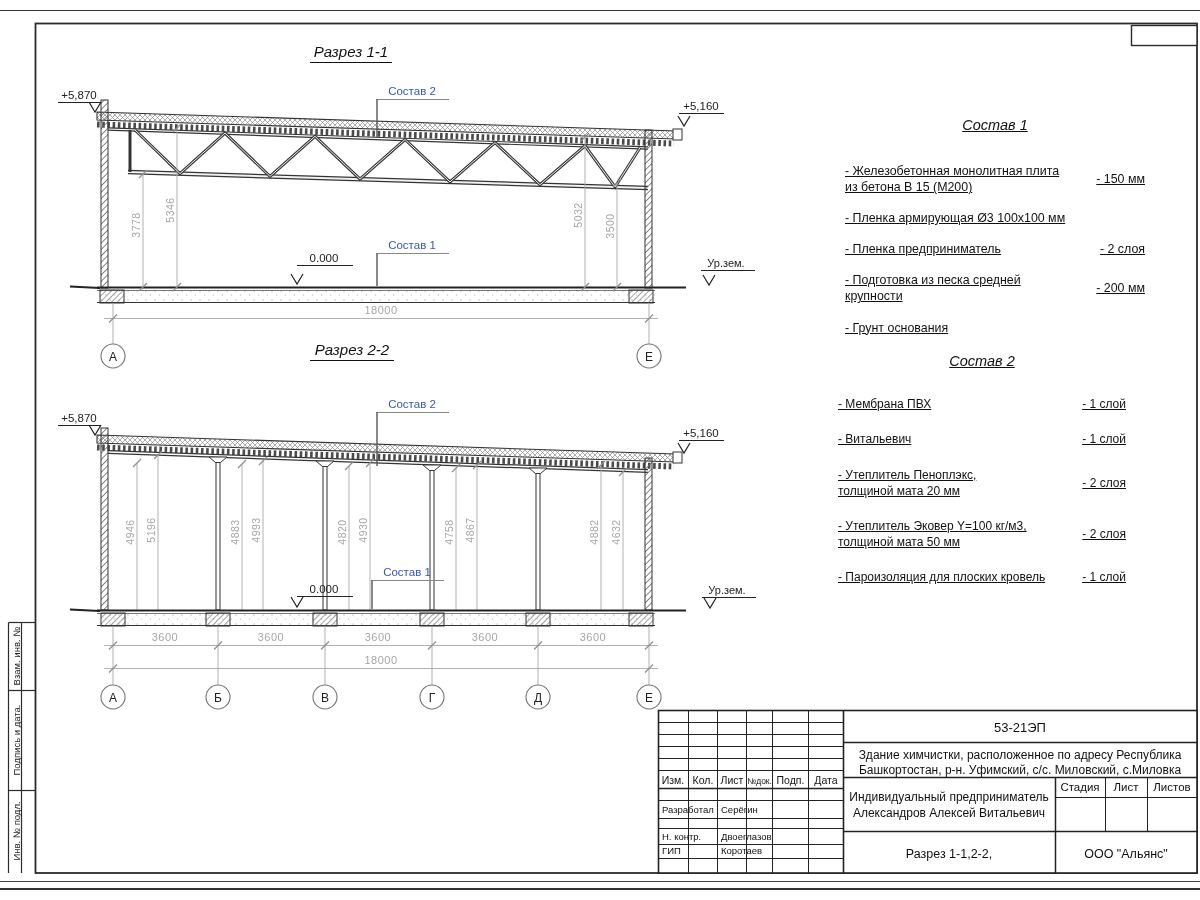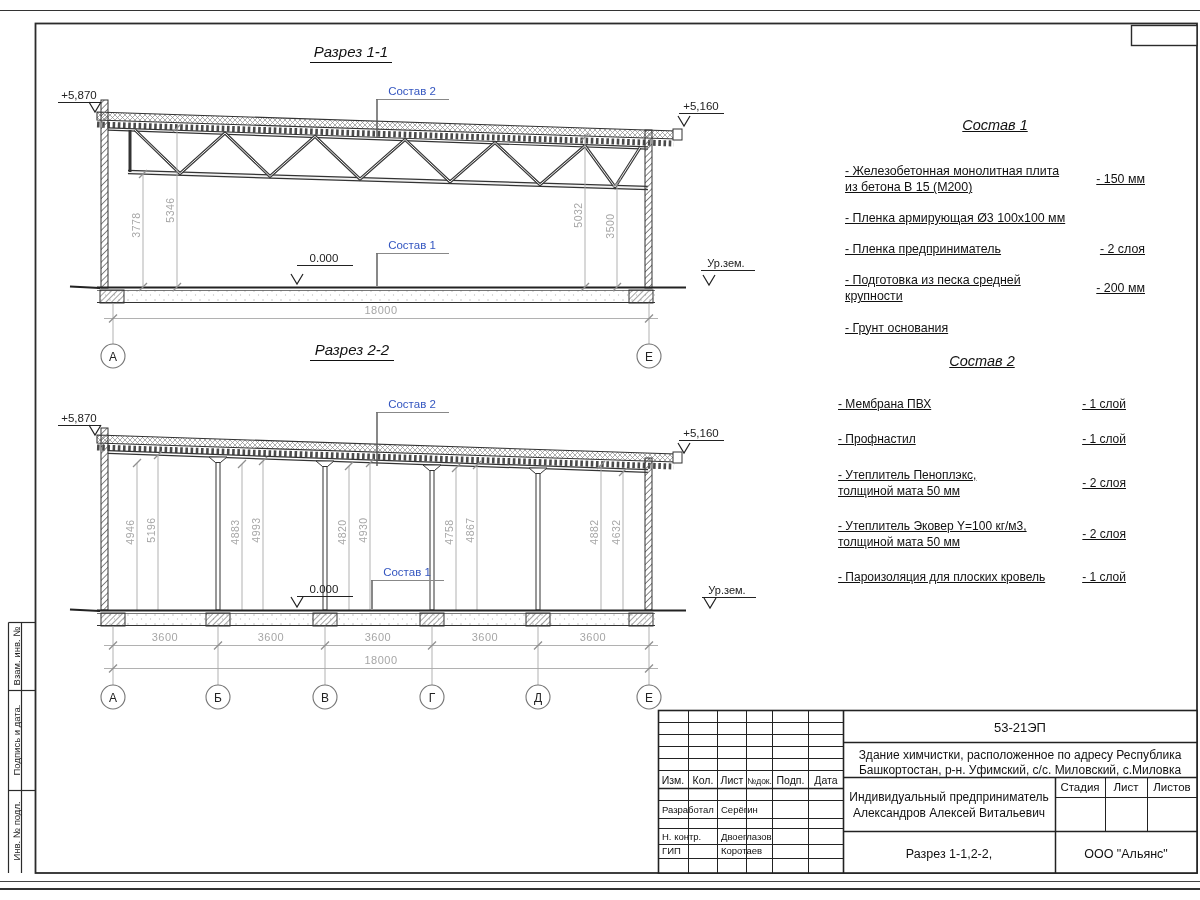--- a/index.html
+++ b/index.html
@@ -375,26 +375,26 @@
   </div>
 </div>
 
 <div class="sostav" id="sostav2">
   <div class="hd">Состав 2</div>
   <div class="srow">
     <span class="sname">- Мембрана ПВХ</span>
     <span class="sval">- 1 слой</span>
   </div>
   <div class="srow">
-    <span class="sname">- Профнастил</span>
+    <span class="sname">- Витальевич</span>
     <span class="sval">- 1 слой</span>
   </div>
   <div class="srow">
     <span class="sname">- Утеплитель Пеноплэкс,
-  толщиной мата 50 мм</span>
+  толщиной мата 20 мм</span>
     <span class="sval">- 2 слоя</span>
   </div>
   <div class="srow">
     <span class="sname">- Утеплитель Эковер Y=100 кг/м3,
   толщиной мата 50 мм</span>
     <span class="sval">- 2 слоя</span>
   </div>
   <div class="srow">
     <span class="sname">- Пароизоляция для плоских кровель</span>
     <span class="sval">- 1 слой</span>

